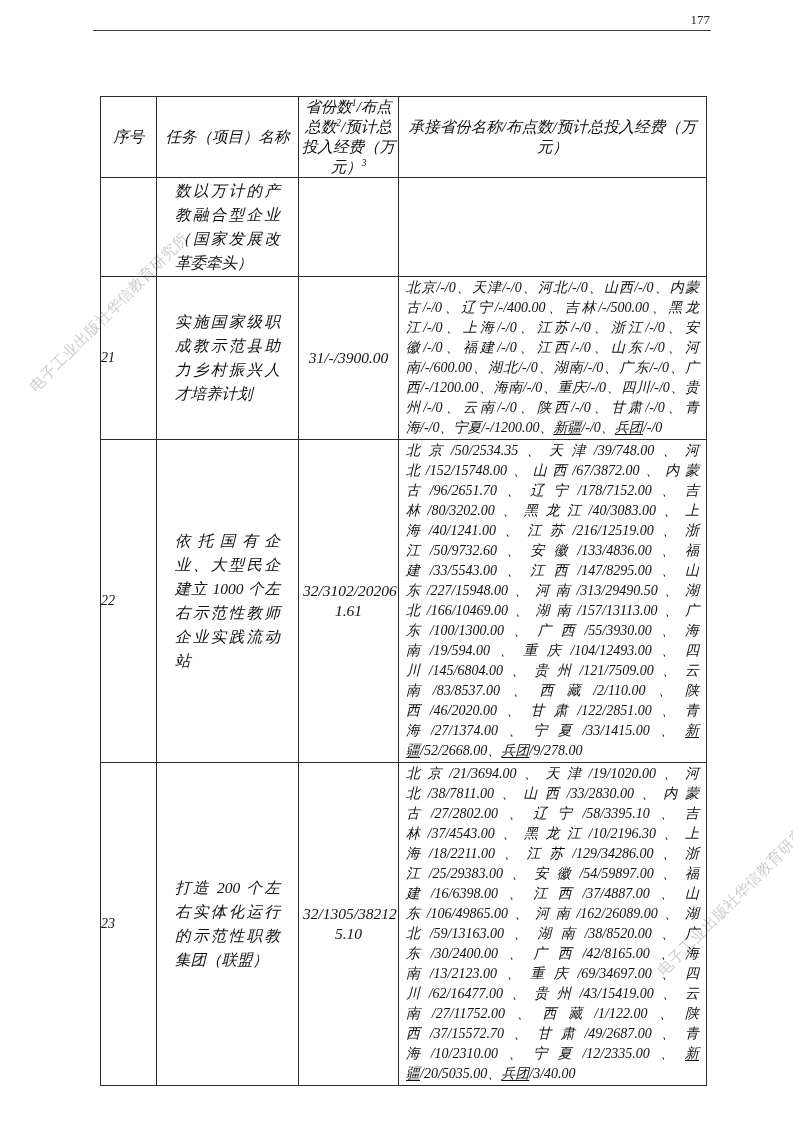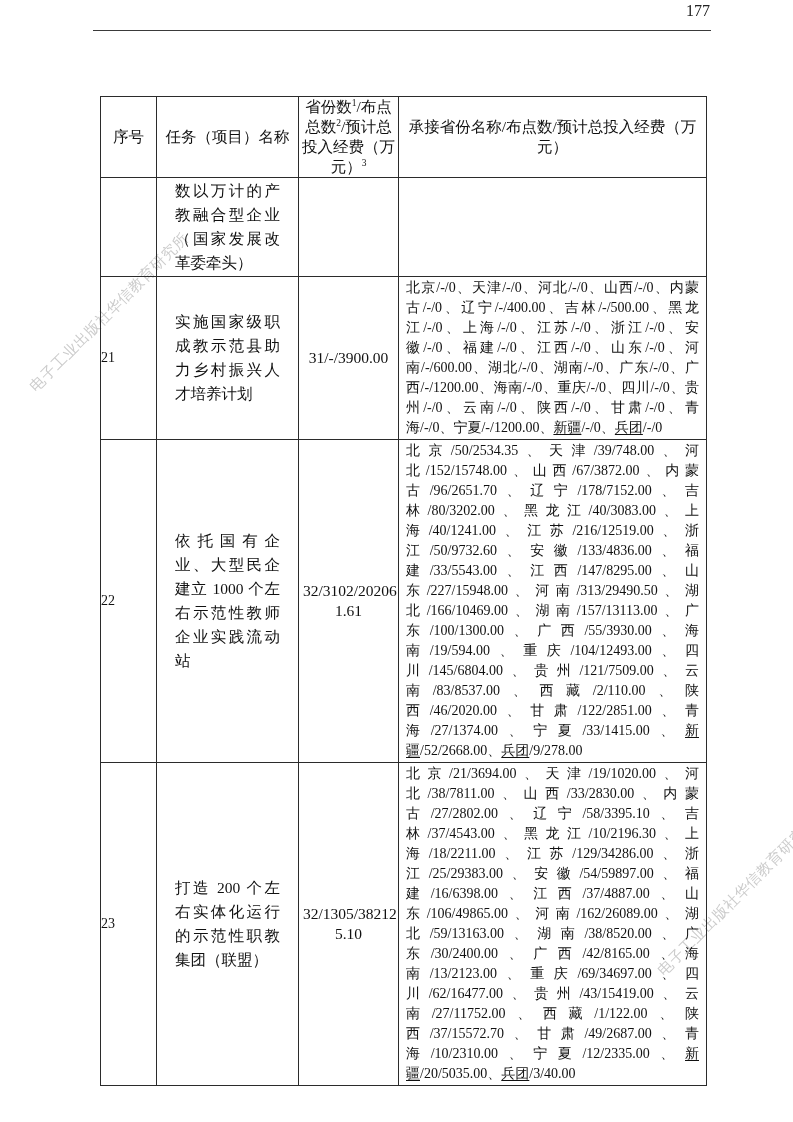--- a/index.html
+++ b/index.html
@@ -1,35 +1,35 @@
 <!DOCTYPE html>
 <html><head>
 <meta charset="utf-8">
 <style>
   html,body{margin:0;padding:0;background:#ffffff;}
   .page{
     position:relative;width:793px;height:1122px;background:#ffffff;
     font-family:"Liberation Serif","DejaVu Serif",serif;color:#111;
     overflow:hidden;
   }
-  .page-number{position:absolute;top:2px;left:600px;width:110px;text-align:right;font-size:16px;color:#222;}
+  .page-number{position:absolute;top:12px;left:600px;width:110px;text-align:right;font-size:13px;color:#222;}
   .header-rule{position:absolute;left:93px;top:30px;width:618px;height:0;border-top:1.6px solid #3a3a3a;}
   .watermark{
     position:absolute;width:240px;height:20px;line-height:20px;
     font-size:15px;letter-spacing:.5px;color:rgba(125,125,125,.40);
     transform:rotate(-45deg);transform-origin:center;white-space:nowrap;
     z-index:0;pointer-events:none;
   }
   .wm-left{left:-3px;top:294px;}
   .wm-right{left:625px;top:878px;}
   table.doc{
     position:absolute;left:100px;top:96px;width:606px;z-index:1;
     border-collapse:collapse;table-layout:fixed;background:transparent;
   }
-  table.doc th,table.doc td{border:1px solid #2b2b2b;background:transparent;overflow:hidden;}
+  table.doc th,table.doc td{border:1px solid #2b2b2b;background:transparent;overflow:hidden;font-style:italic;}
   table.doc{border:1.5px solid #2b2b2b;}
   th{font-weight:normal;font-size:15.5px;line-height:20px;text-align:center;vertical-align:middle;padding:0 2px;}
   th sup,.suphdr{font-size:9.5px;vertical-align:6px;line-height:0;}
   td.no{font-size:14px;text-align:left;vertical-align:middle;padding:0;}
   td.task{font-size:15.5px;line-height:24px;text-align:justify;text-align-last:left;vertical-align:middle;padding:1px 18px;}
   td.stats{font-size:15.5px;line-height:20px;text-align:center;vertical-align:middle;padding:2px 4px;}
   td.detail{font-size:14px;line-height:20px;text-align:justify;text-align-last:left;vertical-align:top;padding:1px 7px;}
   td.dash{font-size:15.5px;text-align:center;vertical-align:middle;letter-spacing:0;}
   .u{text-decoration:underline;text-underline-offset:2px;}
   tr.rh{height:81px;} tr.r0{height:61px;} tr.r1{height:161px;} tr.r2{height:281px;} tr.r3{height:320px;} tr.r4{height:39px;}

